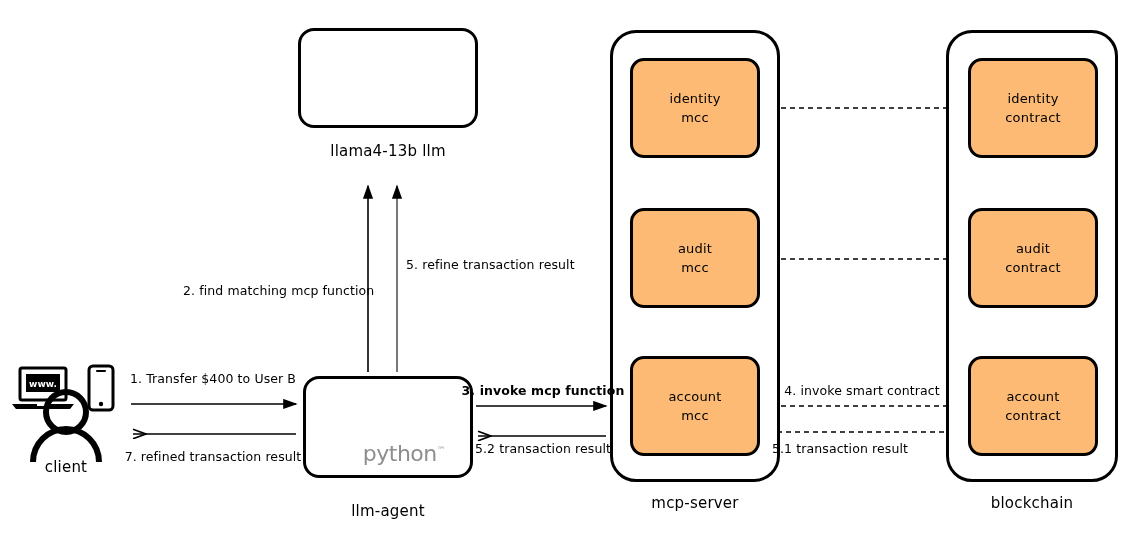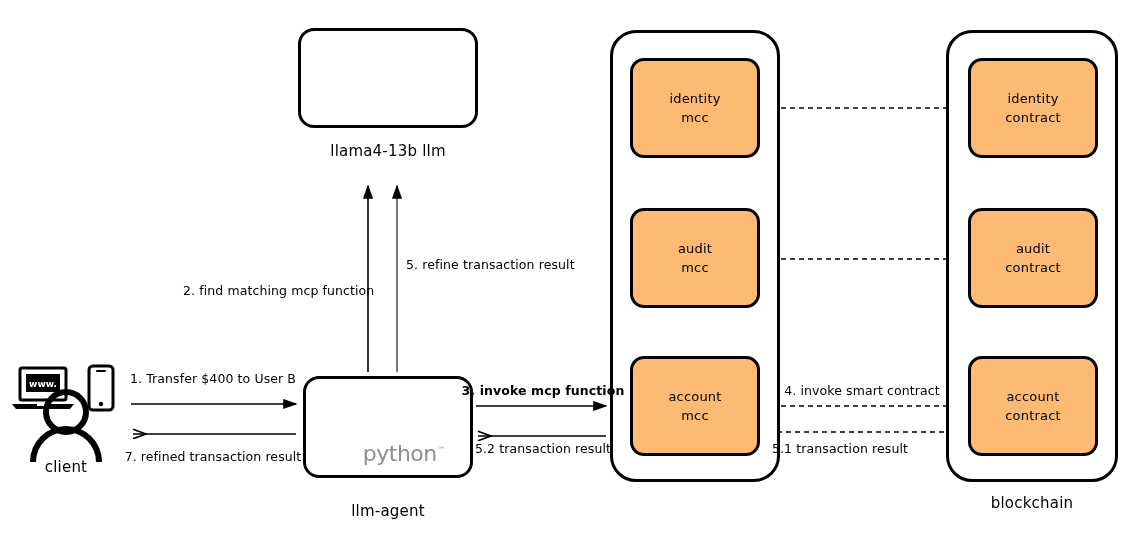--- a/index.html
+++ b/index.html
@@ -228,20 +228,21 @@
   <div class="inner-box" style="left:630px; top:208px; width:130px; height:100px;">
     <div class="inner-line">audit</div>
     <div class="inner-line">mcc</div>
   </div>
 
   <div class="inner-box" style="left:630px; top:356px; width:130px; height:100px;">
     <div class="inner-line">account</div>
     <div class="inner-line">mcc</div>
   </div>
 
+  <div class="caption" style="left:610px; top:494px; width:170px;">mcp-server</div>
 
   <div class="container-box" style="left:946px; top:30px; width:172px; height:452px;"></div>
 
   <div class="inner-box" style="left:968px; top:58px; width:130px; height:100px;">
     <div class="inner-line">identity</div>
     <div class="inner-line">contract</div>
   </div>
 
   <div class="inner-box" style="left:968px; top:208px; width:130px; height:100px;">
     <div class="inner-line">audit</div>

